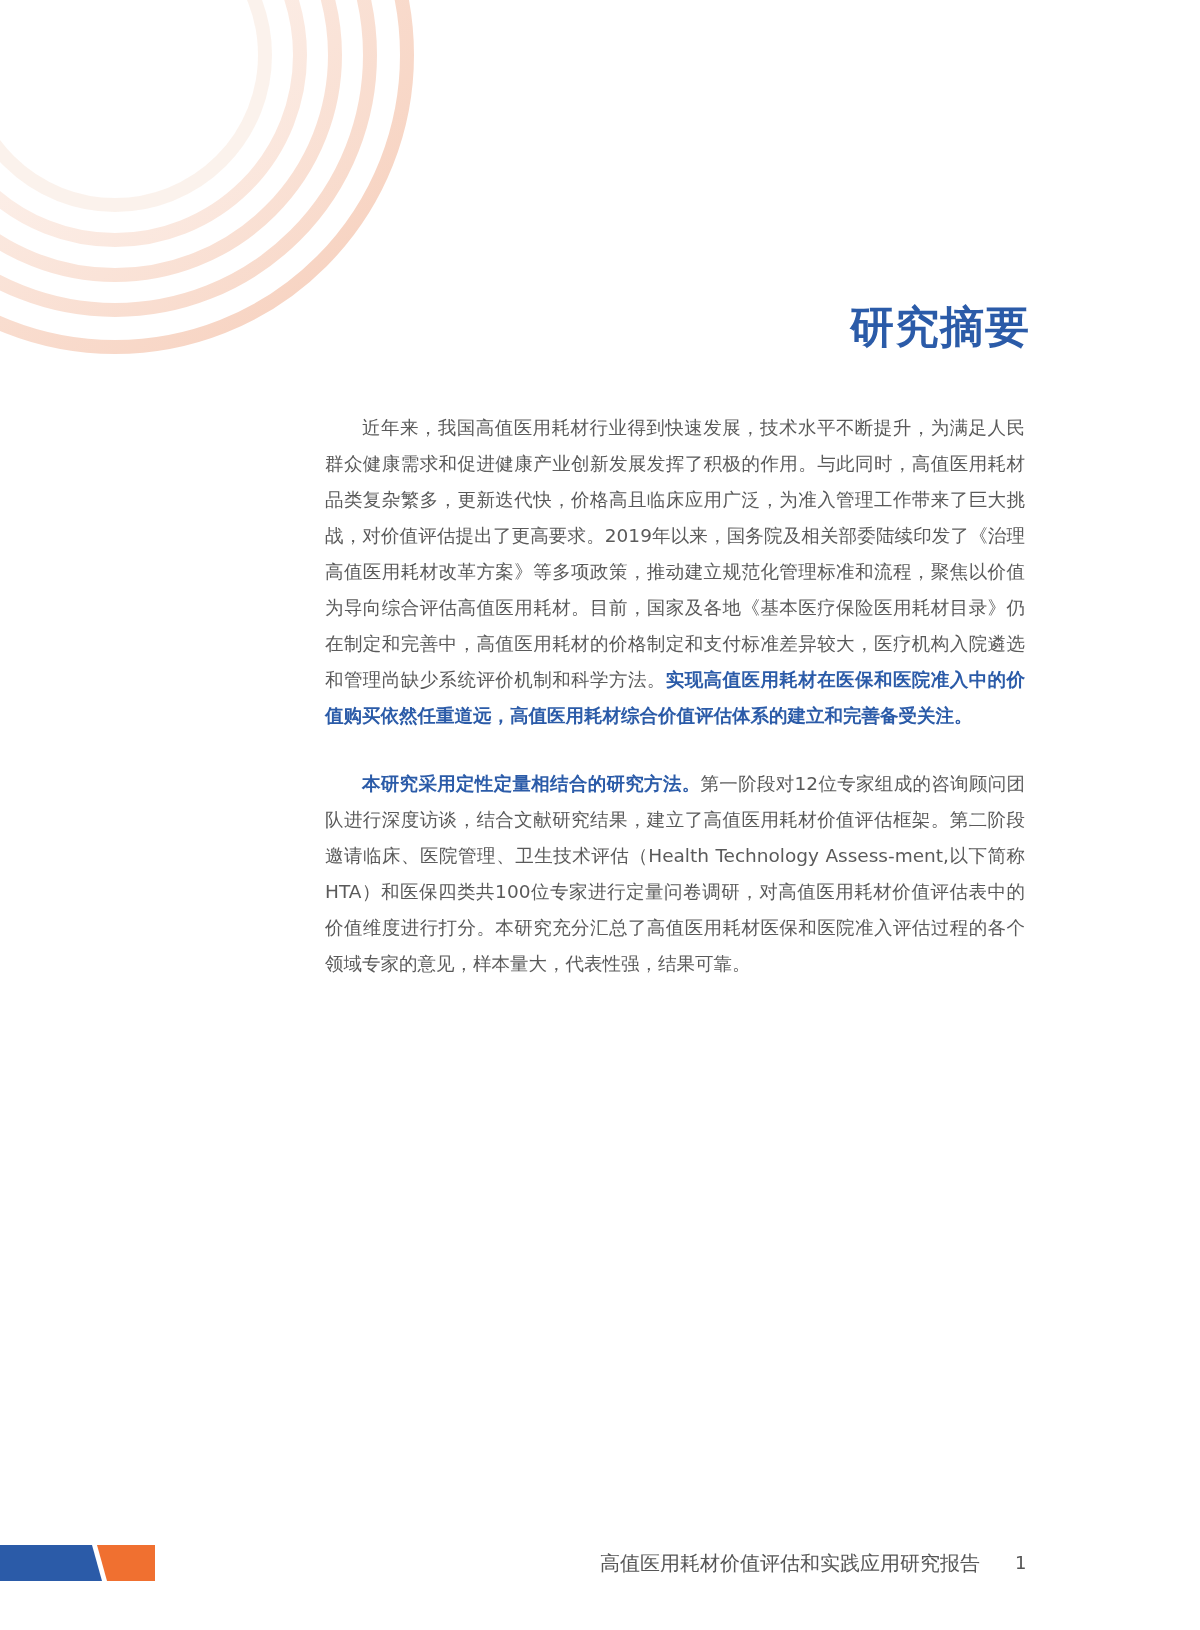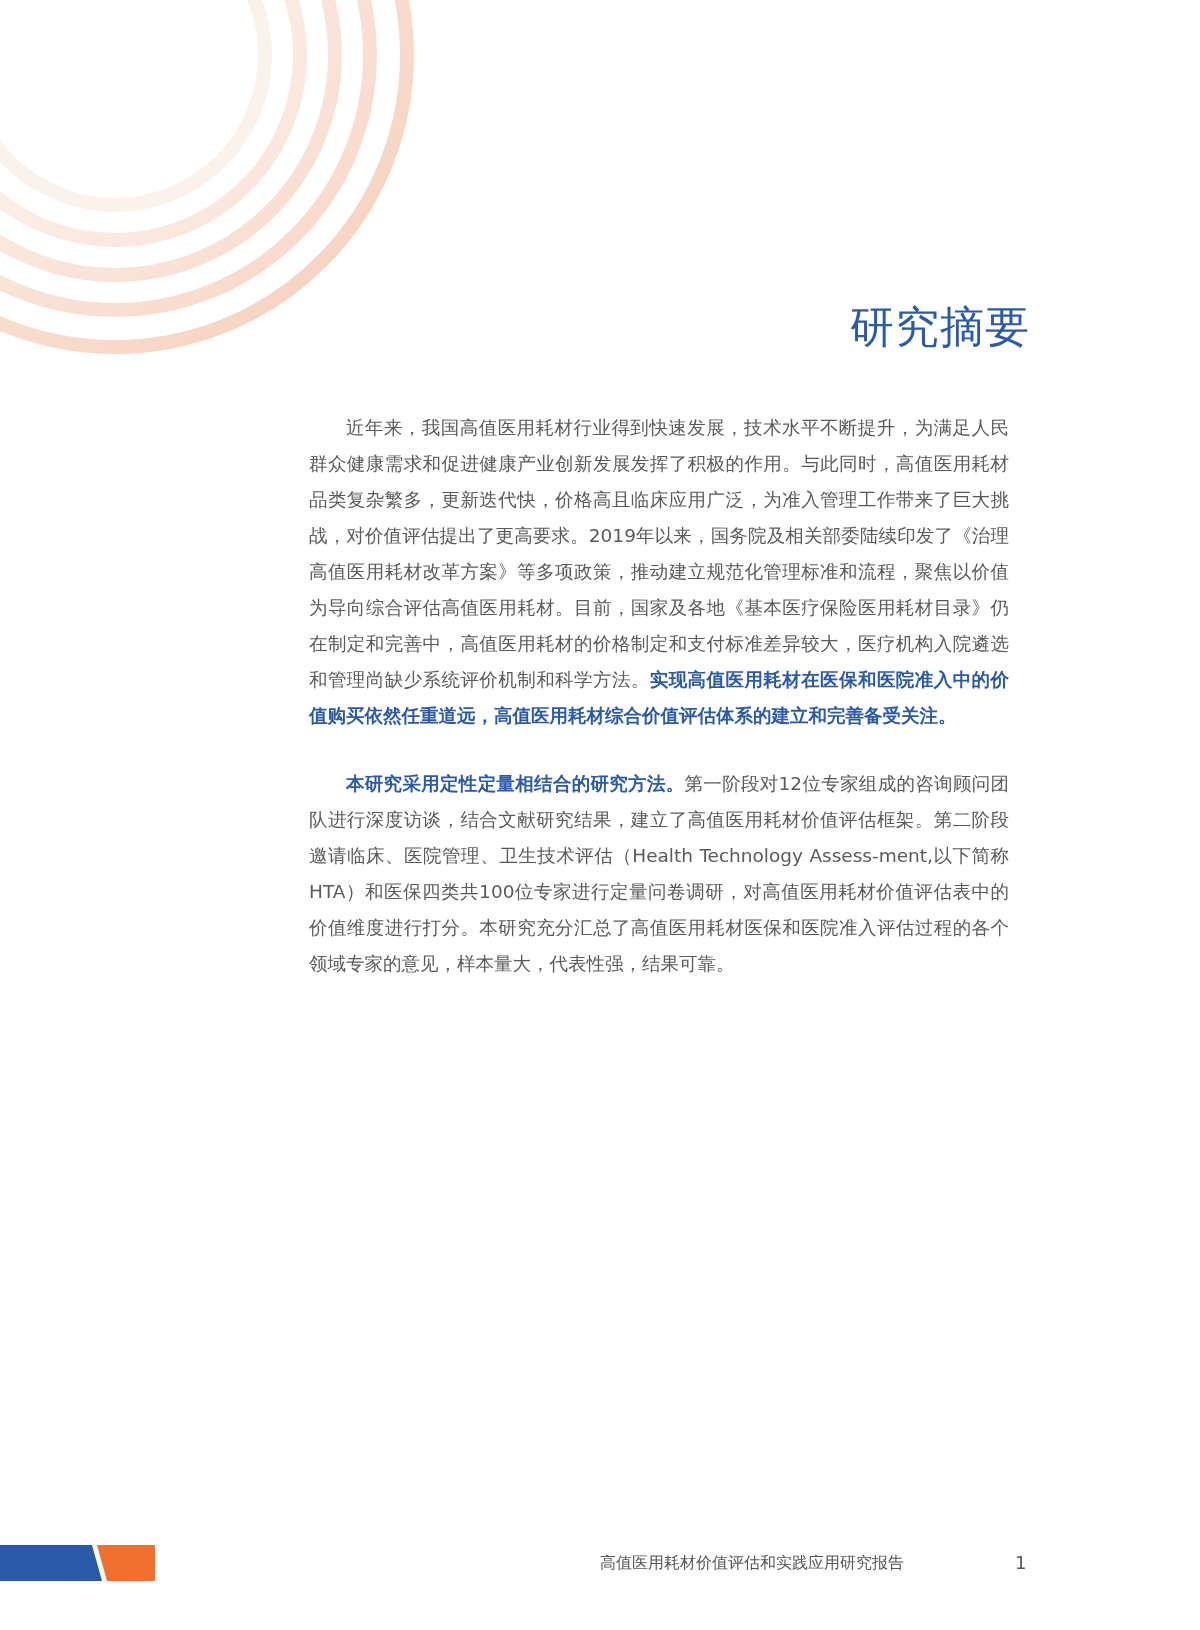--- a/index.html
+++ b/index.html
@@ -22,28 +22,28 @@
     width: 440px;
     height: 400px;
   }
   .page-title {
     position: absolute;
     left: 810px;
     top: 297px;
     width: 220px;
     text-align: right;
     font-size: 44px;
-    font-weight: normal;
+    font-weight: bold;
     color: #2b5ba8;
     letter-spacing: 1px;
     line-height: 60px;
   }
   .content {
     position: absolute;
-    left: 309px;
+    left: 325px;
     top: 410px;
     width: 700px;
   }
   .para {
     font-size: 18.5px;
     line-height: 36px;
     text-align: justify;
     text-indent: 2em;
     margin: 0 0 32px 0;
     color: #5a5a5a;
@@ -56,21 +56,21 @@
     position: absolute;
     left: 0;
     top: 1545px;
     height: 36px;
     width: 155px;
   }
   .footer-title {
     position: absolute;
     left: 600px;
     top: 1548px;
-    font-size: 16px;
+    font-size: 20px;
     color: #555555;
     line-height: 30px;
   }
   .footer-page {
     position: absolute;
     left: 1015px;
     top: 1548px;
     font-size: 18px;
     color: #555555;
     line-height: 30px;

